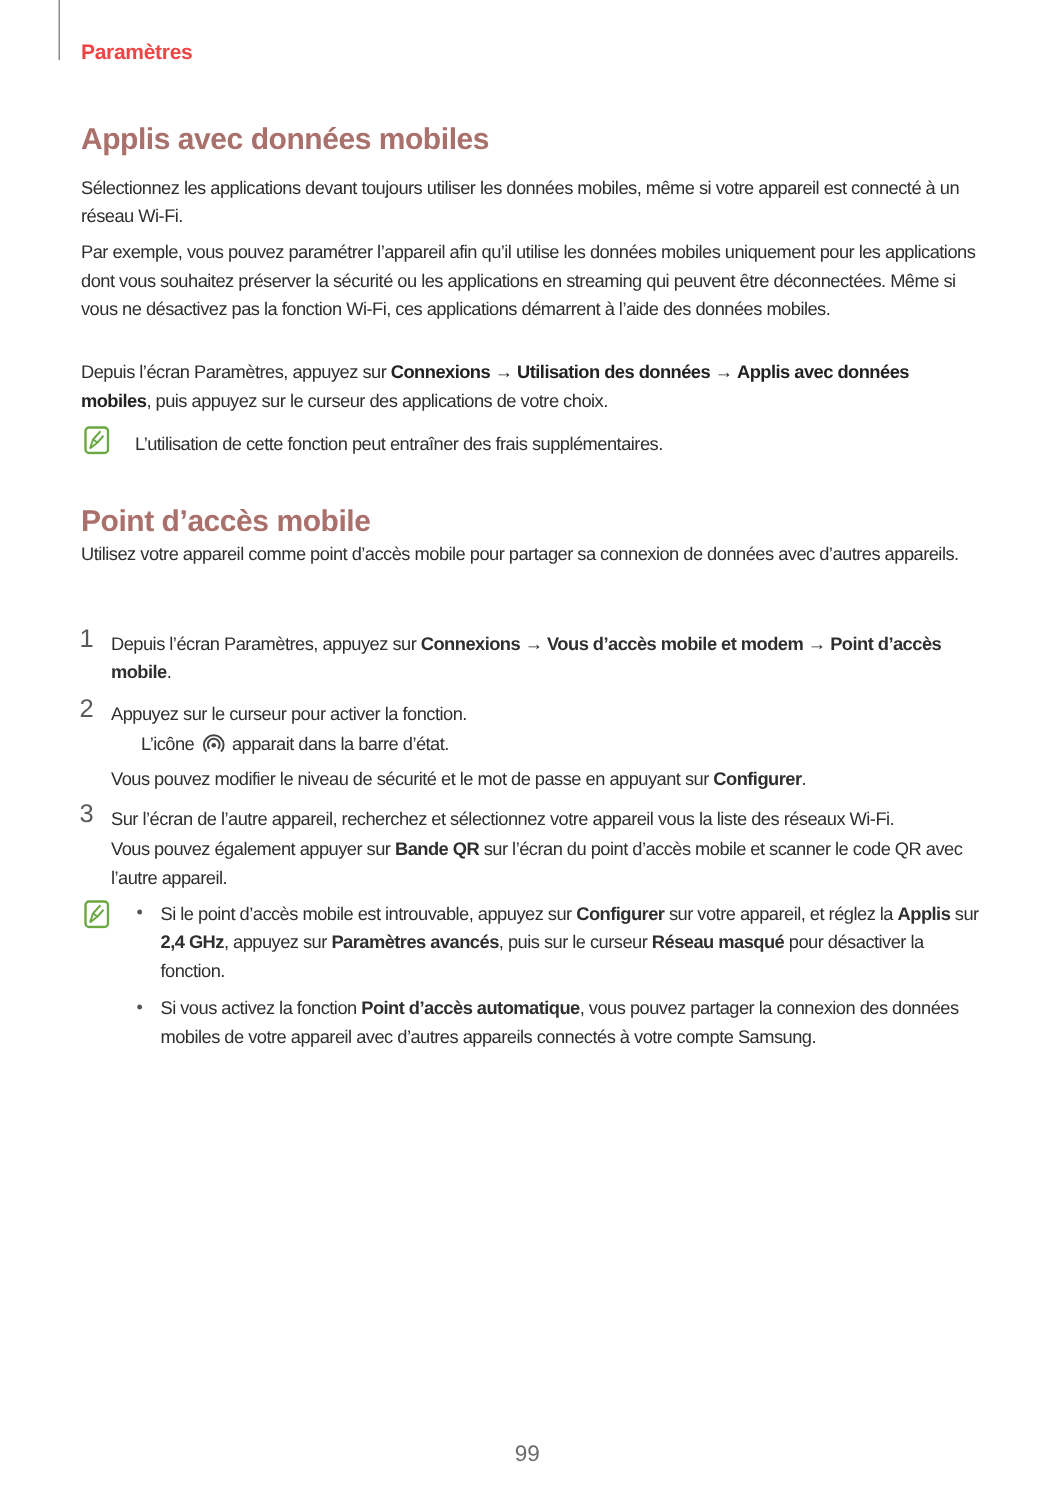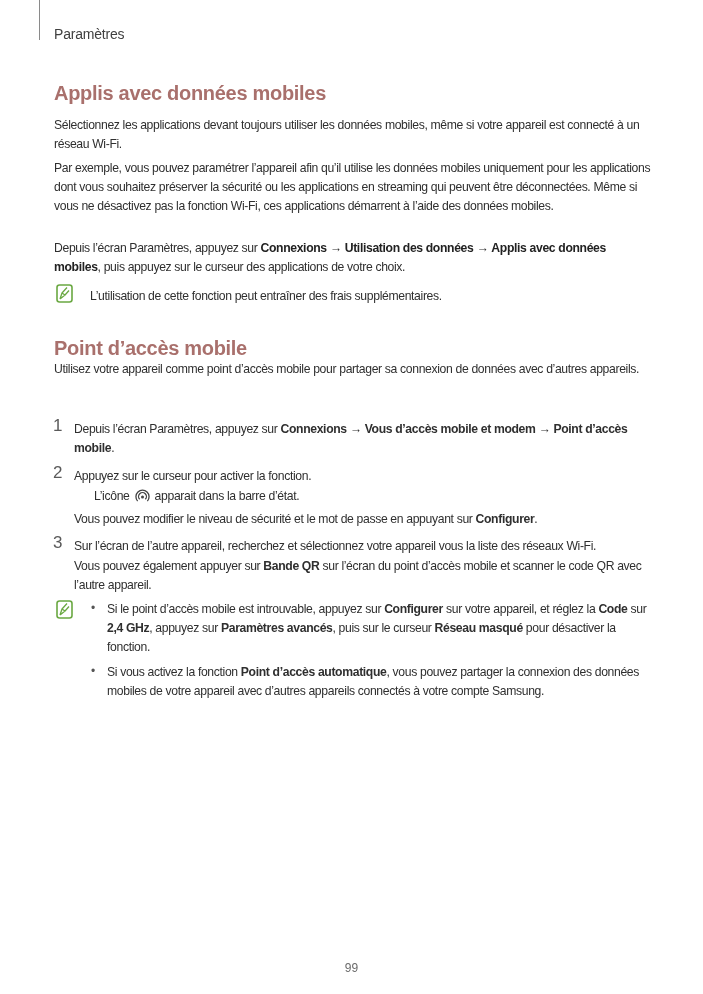--- a/index.html
+++ b/index.html
@@ -1,32 +1,32 @@
 <!DOCTYPE html>
 <html><head>
 <meta charset="utf-8">
 <style>
   html, body { margin: 0; padding: 0; background: #ffffff; }
   body {
     width: 703px; height: 994px; position: relative; overflow: hidden;
     font-family: "Liberation Sans", sans-serif; color: #2f2f2f;
   }
   .header-rule { position: absolute; left: 39px; top: 0; width: 1px; height: 40px; background: #8a8a8a; }
-  .header-title { position: absolute; left: 54px; top: 26px; font-size: 14px; color: #404040; letter-spacing: -0.2px; }
+  .header-title { position: absolute; left: 54px; top: 26px; font-size: 14px; color: #ef4444; letter-spacing: -0.2px; font-weight: bold; }
   .h1 { position: absolute; left: 54px; font-size: 20px; font-weight: bold; color: #a9706c; letter-spacing: -0.3px; margin: 0; }
   .para { position: absolute; left: 54px; width: 600px; font-size: 12.2px; line-height: 19px; letter-spacing: -0.35px; margin: 0; color: #2f2f2f; }
   .para b { font-weight: bold; color: #222; }
   .note-icon { position: absolute; left: 56px; width: 17px; height: 19px; }
   .note-text { position: absolute; left: 90px; font-size: 12.2px; line-height: 19px; letter-spacing: -0.35px; margin: 0; }
   .step-num { position: absolute; left: 53px; font-size: 17px; color: #5a5a5a; font-weight: normal; }
   .step-text { position: absolute; left: 74px; width: 585px; font-size: 12.2px; line-height: 19px; letter-spacing: -0.35px; margin: 0; }
   .bullet-dot { position: absolute; left: 91px; font-size: 12px; color: #555; }
   .bullet-text { position: absolute; left: 107px; width: 550px; font-size: 12.2px; line-height: 19px; letter-spacing: -0.35px; margin: 0; }
   .hotspot-icon { display: inline-block; width: 15px; height: 15px; vertical-align: -3px; margin: 0 2px; }
-  .page-number { position: absolute; left: 0; width: 703px; top: 961px; text-align: center; font-size: 12px; color: #6b6b6b; }
+  .page-number { position: absolute; left: 0; width: 703px; top: 961px; text-align: center; font-size: 15px; color: #6b6b6b; }
 </style>
 </head>
 <body>
 
 <div class="header-rule"></div>
 <div class="header-title">Paramètres</div>
 
 <h1 class="h1" style="top:82px;">Applis avec données mobiles</h1>
 <p class="para" style="top:116px;">Sélectionnez les applications devant toujours utiliser les données mobiles, même si votre appareil est connecté à un réseau Wi-Fi.</p>
 <p class="para" style="top:159px;">Par exemple, vous pouvez paramétrer l’appareil afin qu’il utilise les données mobiles uniquement pour les applications dont vous souhaitez préserver la sécurité ou les applications en streaming qui peuvent être déconnectées. Même si vous ne désactivez pas la fonction Wi-Fi, ces applications démarrent à l’aide des données mobiles.</p>
@@ -69,21 +69,21 @@
   <span>Vous pouvez également appuyer sur </span><b>Bande QR</b><span> sur l’écran du point d’accès mobile et scanner le code QR avec l’autre appareil.</span>
 </p>
 
 <svg class="note-icon" style="top:600px;" viewBox="0 0 17 19">
   <rect x="1" y="1" width="15" height="17" rx="2.5" fill="none" stroke="#6aa842" stroke-width="1.6"></rect>
   <path d="M4 15 L6 9 L11 3.5 M6 9 L9 11 L13 6.5 M4 15 L9 11" fill="none" stroke="#6aa842" stroke-width="1.3" stroke-linejoin="round"></path>
 </svg>
 
 <div class="bullet-dot" style="top:601px;">•</div>
 <p class="bullet-text" style="top:600px;">
-  <span>Si le point d’accès mobile est introuvable, appuyez sur </span><b>Configurer</b><span> sur votre appareil, et réglez la </span><b>Code</b><span> sur </span><b>2,4 GHz</b><span>, appuyez sur </span><b>Paramètres avancés</b><span>, puis sur le curseur </span><b>Réseau masqué</b><span> pour désactiver la fonction.</span>
+  <span>Si le point d’accès mobile est introuvable, appuyez sur </span><b>Configurer</b><span> sur votre appareil, et réglez la </span><b>Applis</b><span> sur </span><b>2,4 GHz</b><span>, appuyez sur </span><b>Paramètres avancés</b><span>, puis sur le curseur </span><b>Réseau masqué</b><span> pour désactiver la fonction.</span>
 </p>
 
 <div class="bullet-dot" style="top:664px;">•</div>
 <p class="bullet-text" style="top:663px;">
   <span>Si vous activez la fonction </span><b>Point d’accès automatique</b><span>, vous pouvez partager la connexion des données mobiles de votre appareil avec d’autres appareils connectés à votre compte Samsung.</span>
 </p>
 
 <div class="page-number">99</div>
 
 </body></html>

